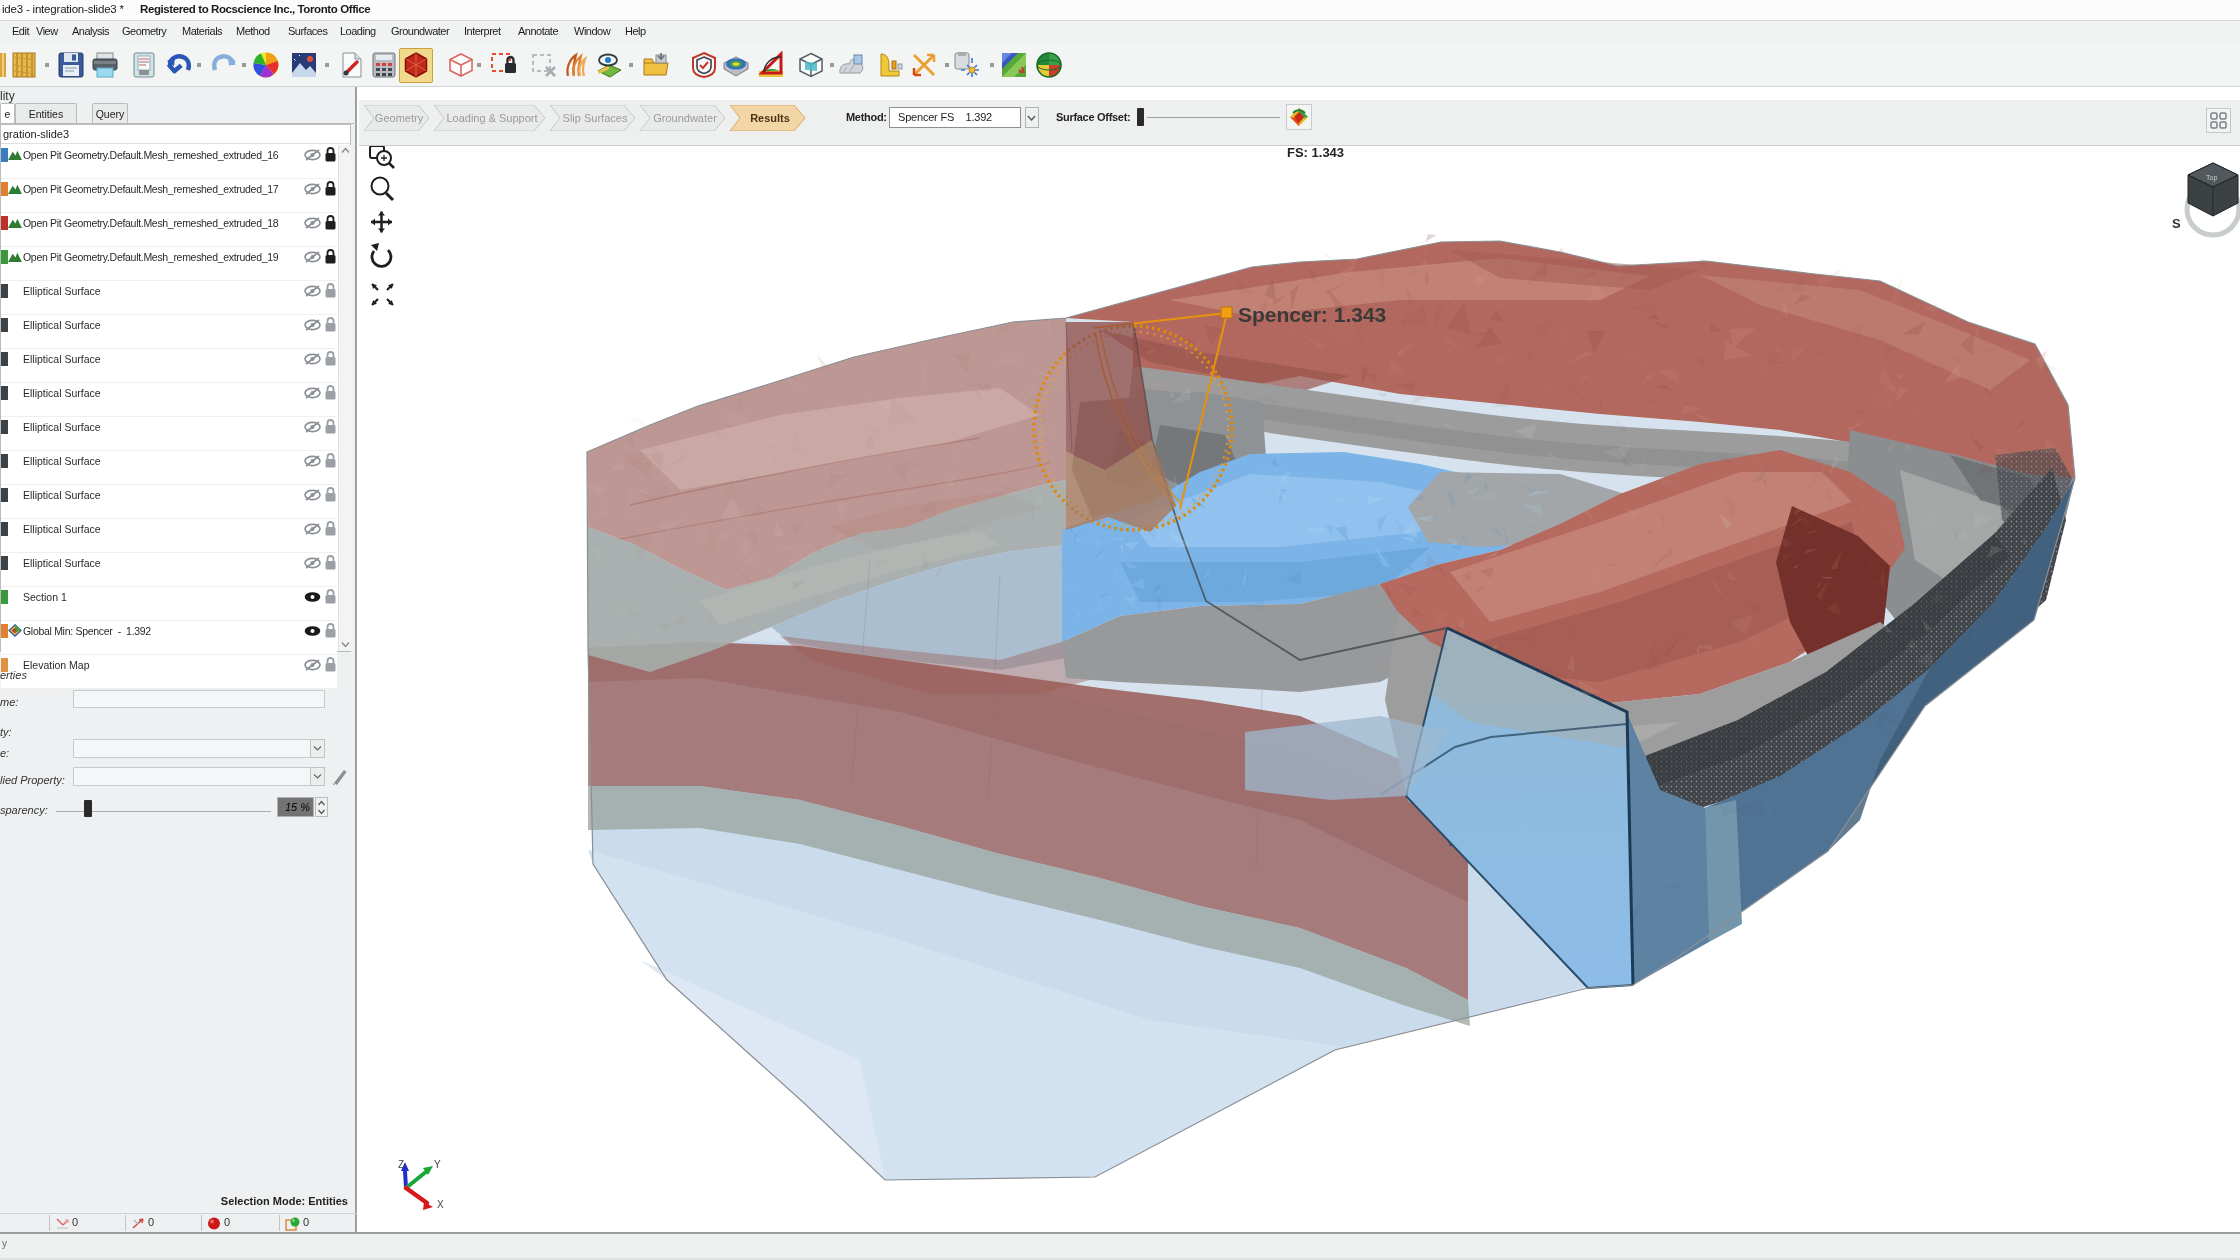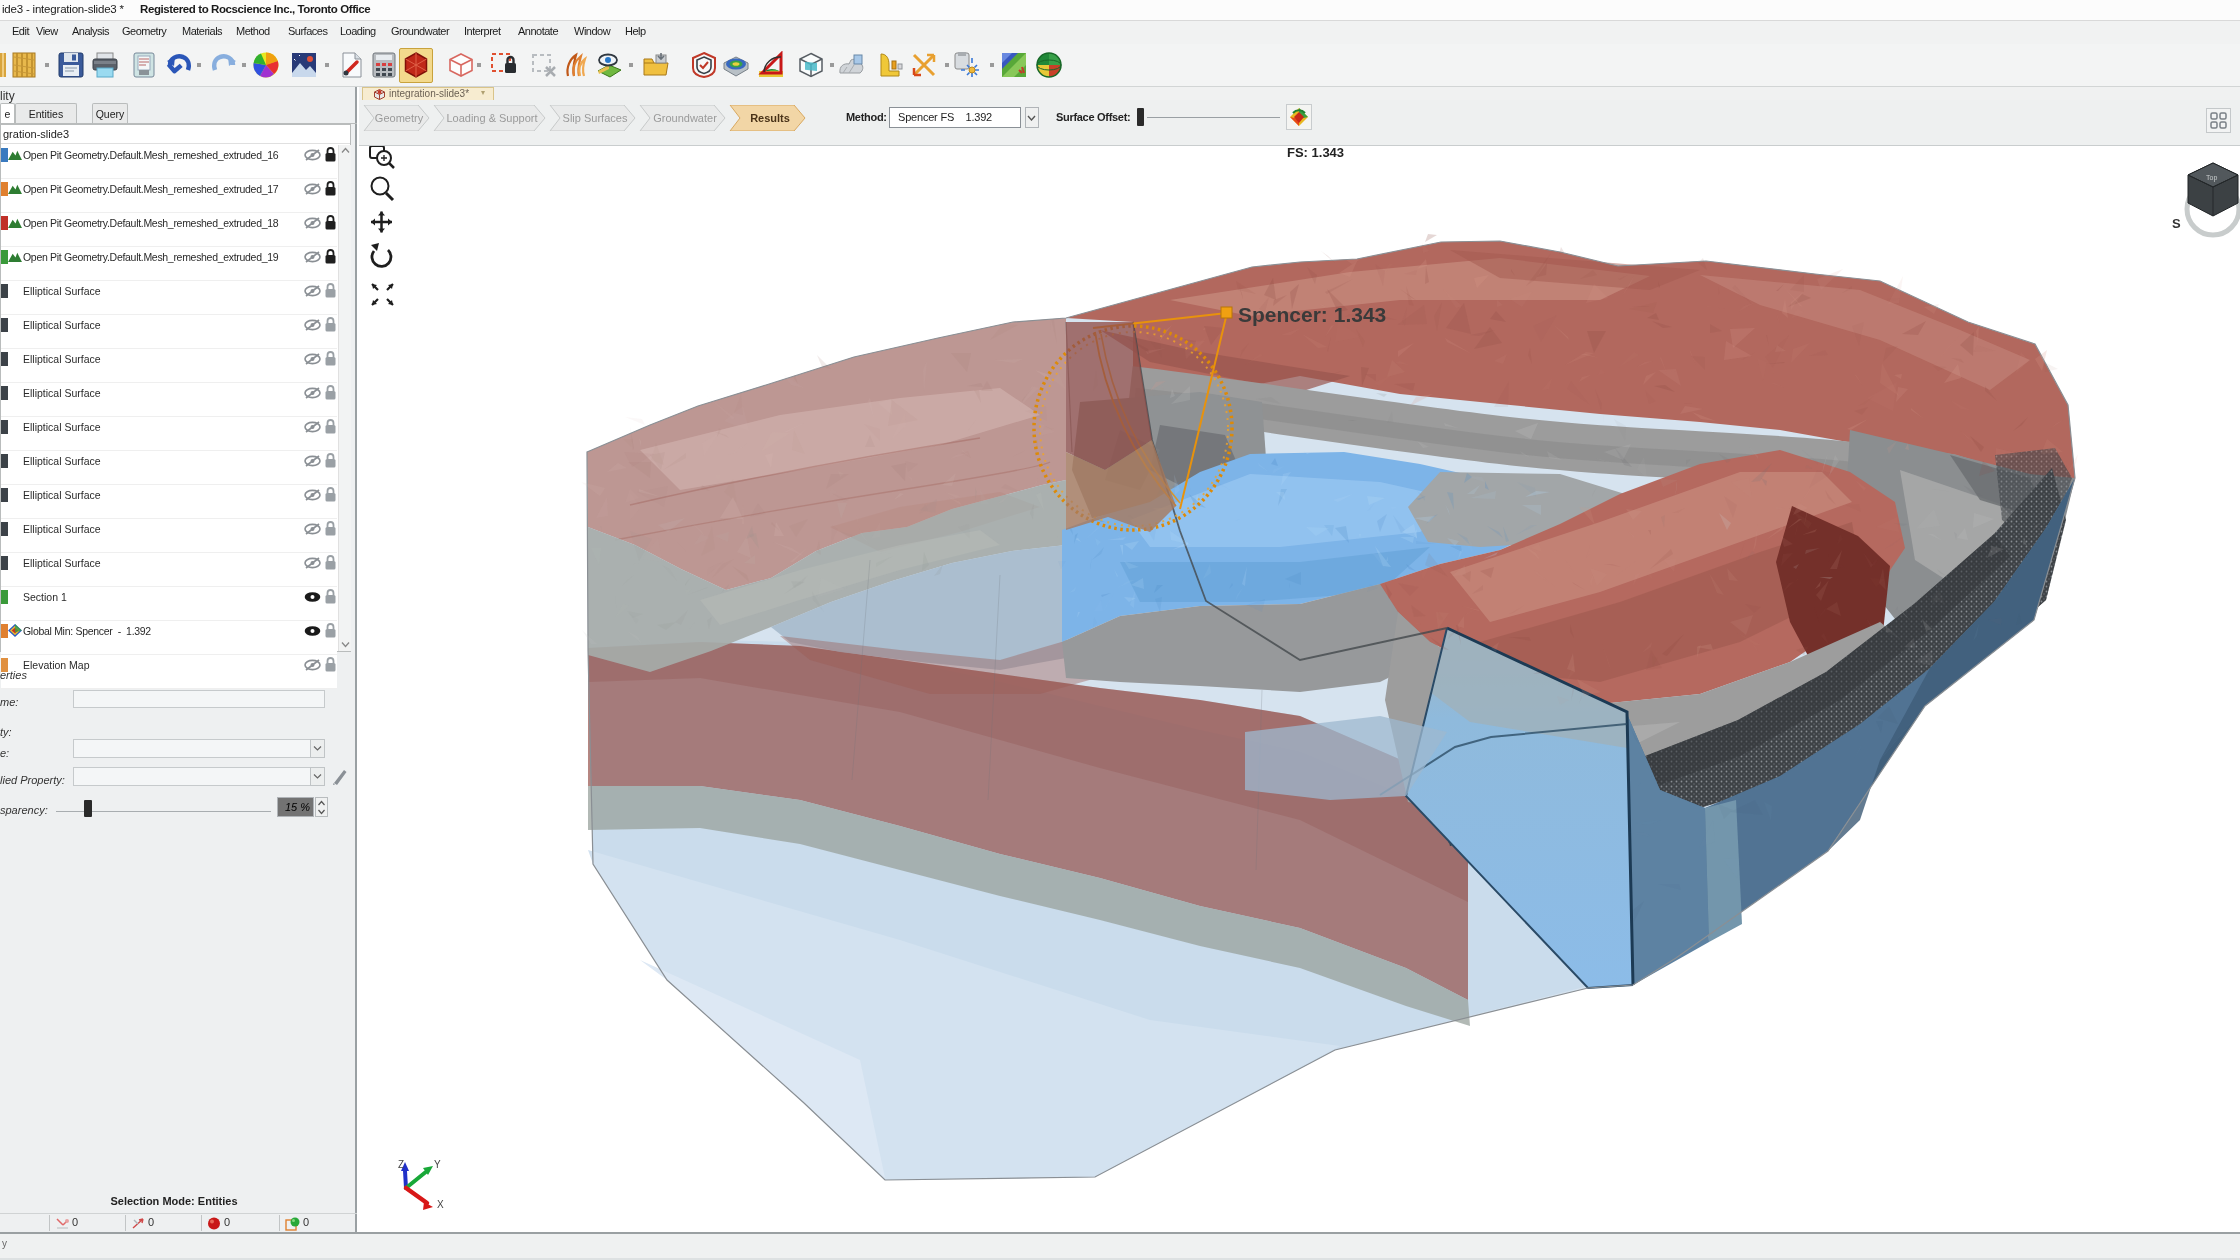--- a/index.html
+++ b/index.html
@@ -23,21 +23,21 @@
 .chip{position:absolute;left:0;top:3px;width:7px;height:14px;}
 .ric{position:absolute;left:7px;top:3px;width:14px;height:13px;}
 .rtx{position:absolute;left:22px;top:4px;font-size:10.5px;color:#2a2a2a;white-space:nowrap;letter-spacing:-0.3px;}
 .rtx2{position:absolute;left:22px;top:4px;font-size:10.5px;color:#2a2a2a;}
 .eye{position:absolute;left:303px;top:3px;width:17px;height:14px;}
 .lock{position:absolute;left:324px;top:2px;width:11px;height:15px;}
 #scroll{position:absolute;left:337px;top:20px;width:13px;height:506px;background:#f2f3f3;border-left:1px solid #e0e0e0;}
 #props{position:absolute;left:0;top:572px;width:355px;height:440px;font-style:italic;}
 .plabel{position:absolute;font-size:11px;color:#333;}
 .pfield{position:absolute;background:#f4f6f7;border:1px solid #c6cacc;}
-#selmode{position:absolute;left:0;top:1108px;width:348px;text-align:center;font-size:11px;font-weight:bold;color:#222;}
+#selmode{position:absolute;left:0;top:1108px;width:348px;text-align:right;font-size:11px;font-weight:bold;color:#222;}
 #counters{position:absolute;left:0;top:1126px;width:357px;height:19px;border-top:1px solid #d0d3d4;}
 .cnt{position:absolute;top:2px;font-size:11px;color:#333;}
 .csep{position:absolute;top:1px;width:1px;height:16px;background:#c2c5c6;}
 #canvas{position:absolute;left:359px;top:87px;width:1881px;height:1143px;background:#fff;}
 #tabstrip{position:absolute;left:0;top:0;width:1881px;height:13px;background:#f0f1f1;}
 #doctab{position:absolute;left:3px;top:0;width:132px;height:13px;background:#f7ecd0;border:1px solid #d9c48a;border-bottom:none;font-size:10px;color:#5a5246;}
 #wfbar{position:absolute;left:0;top:13px;width:1881px;height:46px;background:#eef0f0;border-bottom:1px solid #c9cdce;}
 .chev{position:absolute;top:5px;height:26px;line-height:25px;font-size:11px;color:#9a9a9a;text-align:center;}
 #fs{position:absolute;left:928px;top:58px;font-size:13px;font-weight:bold;color:#222;}
 #statusbar{position:absolute;left:0;top:1232px;width:2240px;height:28px;background:#eff1f1;border-top:2px solid #9aa0a2;}
@@ -542,32 +542,20 @@
 <svg class="cnt" style="left:285px;top:2px" width="16" height="15" viewBox="0 0 16 15">
         <rect x="1" y="4" width="10" height="10" fill="none" stroke="#e08030" stroke-width="1.4"></rect>
         <circle cx="10" cy="6" r="4.5" fill="#28a838"></circle>
         <circle cx="8.5" cy="4.5" r="1.5" fill="#80d880"></circle>
       </svg>
 <span class="cnt" style="left:303px">0</span>
 </div>
 </div>
 
 <div id="canvas">
- <div id="tabstrip">
-  <div id="doctab">
-   <svg style="position:absolute;left:11px;top:1px" width="11" height="11" viewBox="0 0 11 11">
-          <path d="M5.5 0.5 L10.5 3 V8 L5.5 10.5 L0.5 8 V3 Z" fill="#e8e8e8" stroke="#a04030"></path>
-          <path d="M0.5 3 L5.5 5.5 L10.5 3" fill="none" stroke="#a04030"></path>
-          <path d="M5.5 5.5 V10.5" stroke="#a04030"></path>
-          <circle cx="5.5" cy="3" r="2" fill="#c83828"></circle>
-        </svg>
-   <span style="position:absolute;left:26px;top:0px;color:#6b6154">integration-slide3*</span>
-   <span style="position:absolute;left:118px;top:0px;color:#b0a070;font-size:8px">▾</span>
-  </div>
- </div>
  <div id="wfbar">
       <svg class="chev" style="left:4px;width:68px" viewBox="0 0 68 26">
         <path d="M1,0 H55 L66,13.0 L55,26 H1 L11,13.0 Z" fill="#e9eaea" stroke="#c6c9c9"></path>
         <text x="36.0" y="17" text-anchor="middle" font-size="11" fill="#9a9a9a" font-weight="normal">Geometry</text>
       </svg>
       <svg class="chev" style="left:74px;width:114px" viewBox="0 0 114 26">
         <path d="M1,0 H101 L112,13.0 L101,26 H1 L11,13.0 Z" fill="#e9eaea" stroke="#c6c9c9"></path>
         <text x="59.0" y="17" text-anchor="middle" font-size="11" fill="#9a9a9a" font-weight="normal">Loading &amp; Support</text>
       </svg>
       <svg class="chev" style="left:190px;width:88px" viewBox="0 0 88 26">

